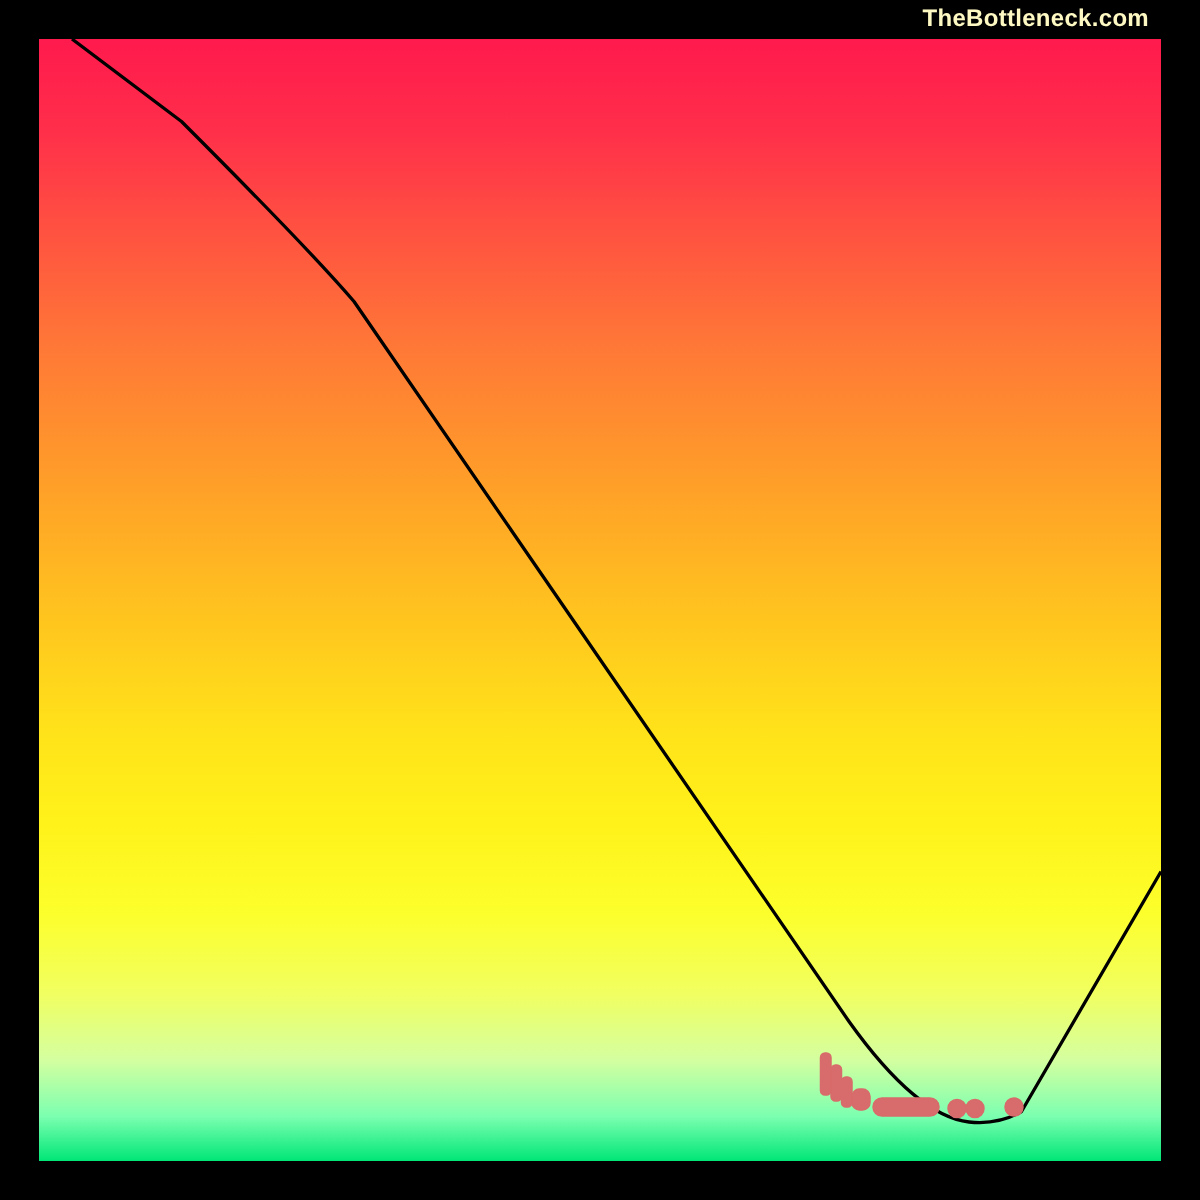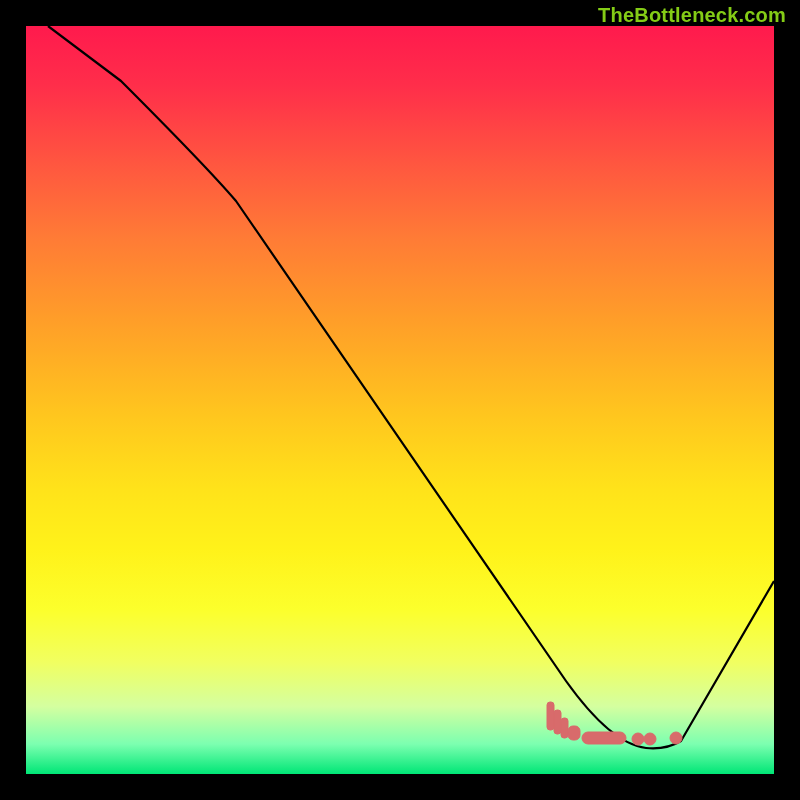--- a/index.html
+++ b/index.html
@@ -32,25 +32,25 @@
       #fcff2c 78%,
       #f1ff60 85%,
       #d4ffa0 91%,
       #7cffb0 96%,
       #00e676 100%
     );
   }
   .watermark {
     position: absolute;
     top: 4px;
-    right: 14px;
+    right: 34px;
     font-family: Arial, Helvetica, sans-serif;
-    font-size: 20px;
+    font-size: 16px;
     font-weight: 600;
-    color: #84cc16;
+    color: #fef9c3;
     letter-spacing: 0.2px;
     user-select: none;
   }
   svg.curve {
     position: absolute;
     left: 0; top: 0;
     width: 100%; height: 100%;
   }
   .curve path.main {
     fill: none;

